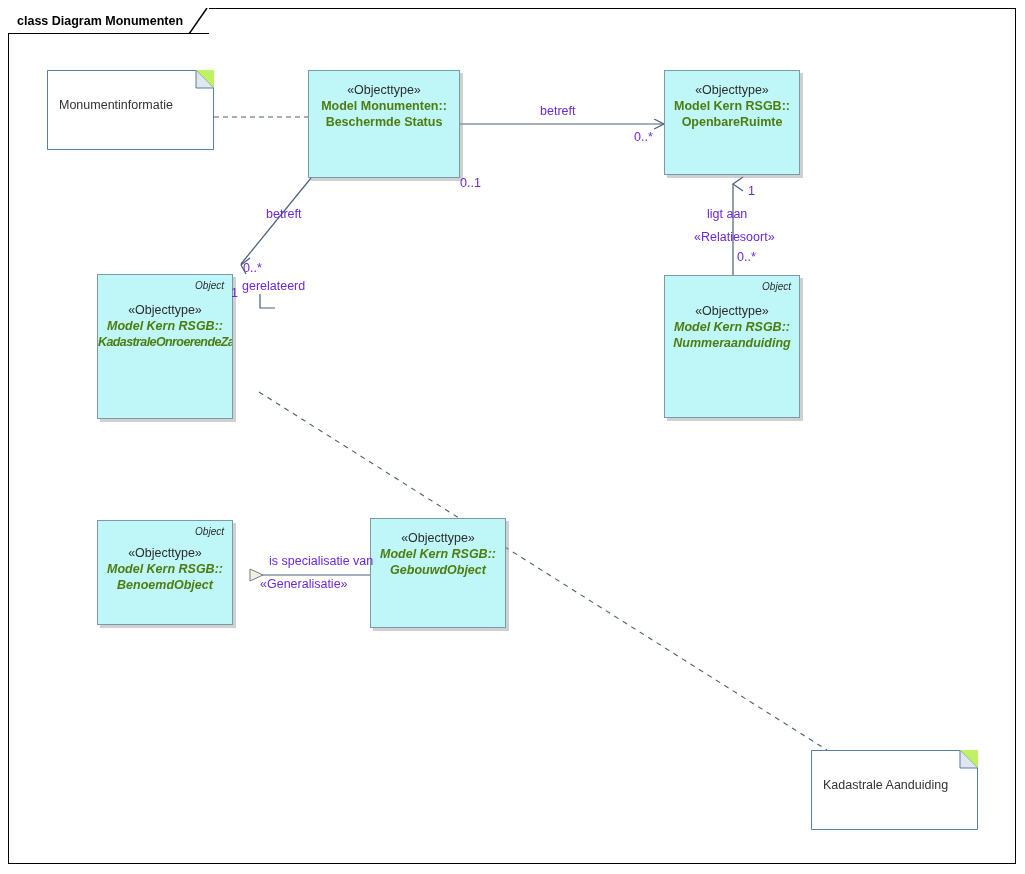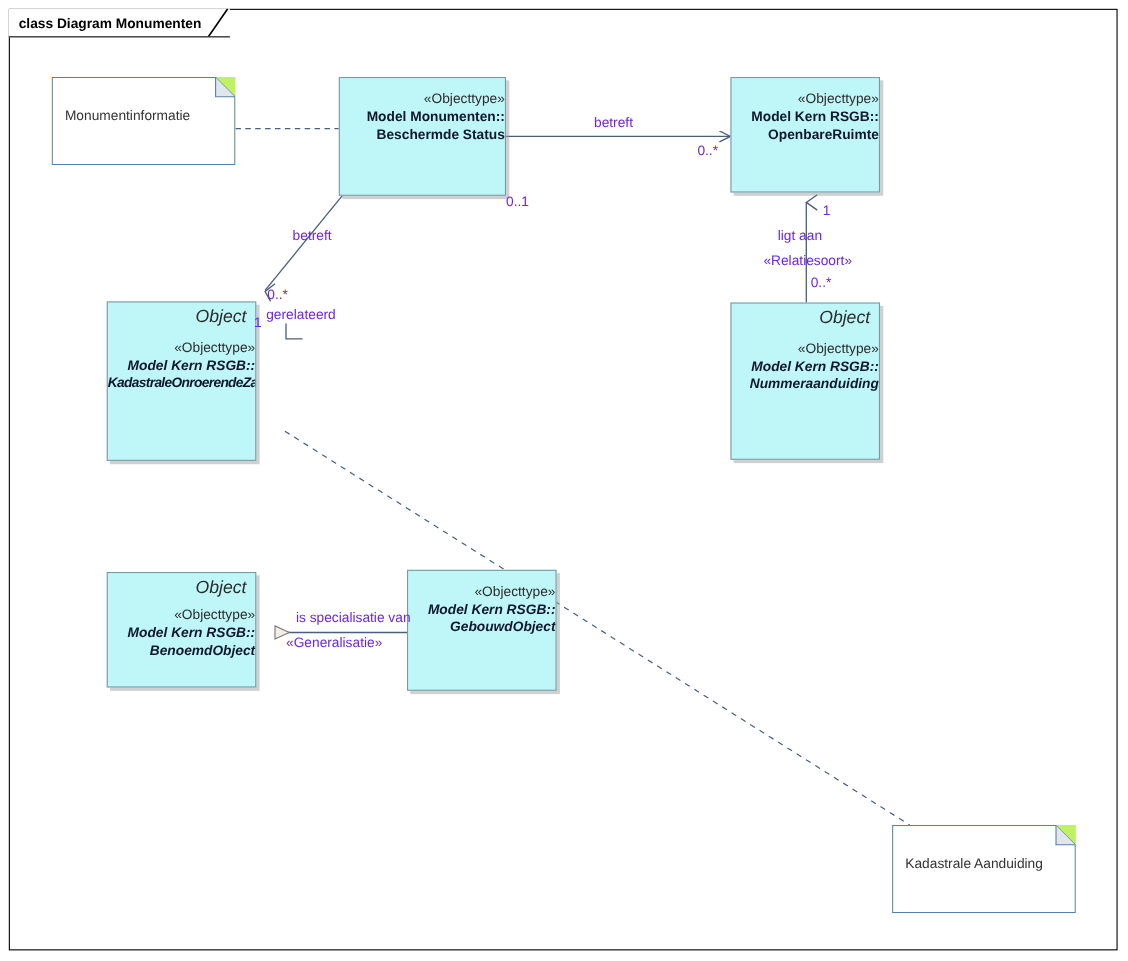--- a/index.html
+++ b/index.html
@@ -63,40 +63,40 @@
     background: #bff7f9;
     border: 1px solid #7b9aa8;
     box-shadow: 3px 3px 0 rgba(150,150,150,0.45);
     color: #2b2b2b;
     display: block;
     overflow: hidden;
   }
   .cls-objhdr {
     text-align: right;
     font-style: italic;
-    font-size: 16px;
+    font-size: 10px;
     padding: 5px 8px 0 0;
     color: #2b2b2b;
     line-height: 1.15;
   }
   .cls-body {
-    text-align: right;
+    text-align: center;
     padding-top: 8px;
     line-height: 1.28;
   }
   .cls-stereo {
     font-size: 12.5px;
     font-weight: normal;
     font-style: normal;
     color: #2b2b2b;
   }
   .cls-name {
     font-size: 12.5px;
     font-weight: bold;
-    color: #0f172a;
+    color: #4d7c0f;
   }
   .cls-name.ital { font-style: italic; }
   .cls-name.squeeze { letter-spacing: -0.6px; }
 
   
   .note {
     position: absolute;
     box-sizing: border-box;
     background: #bef264;
     color: #333333;

